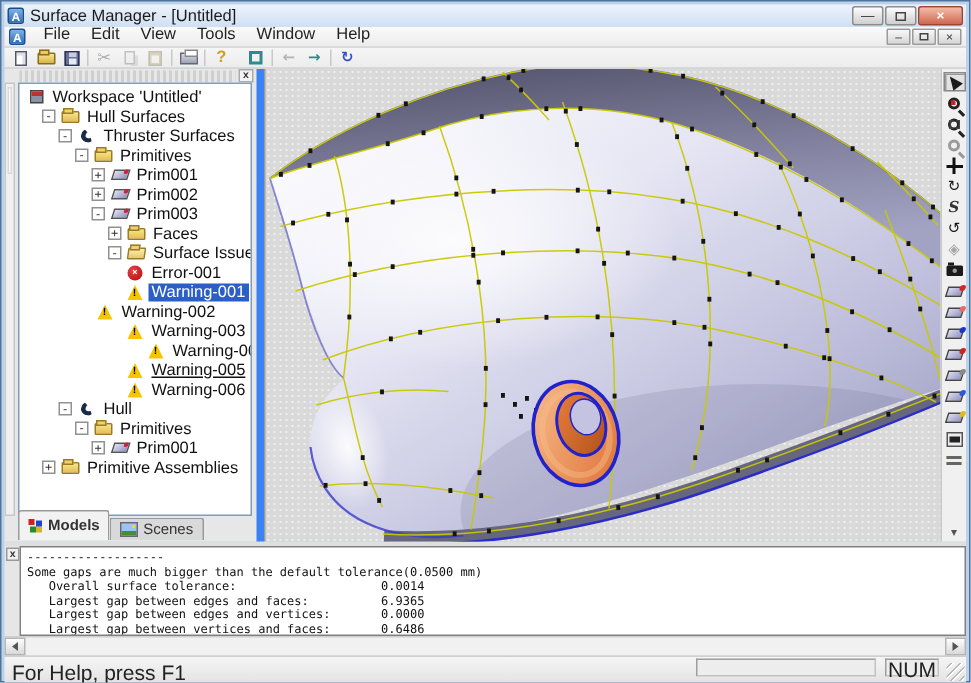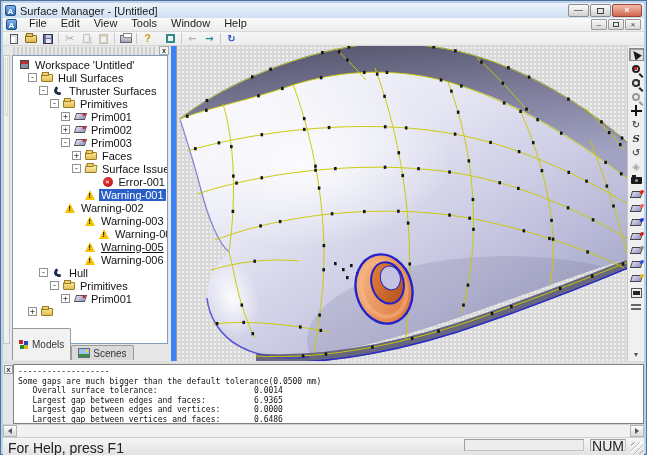--- a/index.html
+++ b/index.html
@@ -75,21 +75,21 @@
   .ti-prim i{width:11px;height:7px;transform:skewX(-18deg);background:linear-gradient(135deg,#E2E2F2,#8F8FC0);border:1px solid #555;display:block;position:relative}
   .ti-prim i::after{content:'';position:absolute;right:0;top:-1px;width:3px;height:3px;background:#C23;border-radius:50%}
   .ti-error i{width:10px;height:10px;border-radius:50%;background:radial-gradient(circle at 35% 30%,#E84040,#B40C0C);color:#fff;
     font:bold 6px/10px "Liberation Sans",sans-serif;text-align:center;display:block}
   .ti-warning{width:14px}
   .ti-warning i{width:0;height:0;border-left:5px solid transparent;border-right:5px solid transparent;border-bottom:10px solid #F6C500;display:block;position:relative}
   .ti-warning i::after{content:'!';position:absolute;left:-1.5px;top:1px;font:bold 7px/9px "Liberation Sans",sans-serif;color:#000}
   .tabs{position:absolute;left:9px;bottom:1px;height:16px;display:flex;align-items:flex-end}
   .tab{display:flex;align-items:center;gap:3px;height:15px;padding:0 6px;font-size:10px;border:1px solid #9A9A9A;border-bottom:none;
     border-radius:2px 2px 0 0;background:#D9D9D9;color:#333}
-  .tab.active{background:#F2F2F2;height:32px;font-weight:normal}
+  .tab.active{background:#F2F2F2;height:20px;font-weight:bold}
   .ti-models{width:10px;height:10px;position:relative}
   .ti-models::before{content:'';position:absolute;left:0;top:0;width:4px;height:4px;background:#C22;
     box-shadow:5px 1px 0 #2244CC,1px 5px 0 #2A8A2A,5px 5px 0 #D9B425}
   .ti-scenes{width:12px;height:10px;border:1px solid #667;background:linear-gradient(#9CC4EE 0 5px,#3E8E3E 5px);position:relative}
   .ti-scenes::before{content:'';position:absolute;right:1px;top:1px;width:2px;height:2px;background:#FD0}
 
   
   .viewport{width:451px;position:relative;background:#D9D9D9;background-image:radial-gradient(#EFEFEF 0.8px,transparent 0.8px);background-size:4px 4px;border-left:1px solid #9A9A9A}
   .viewport svg{position:absolute;inset:0}
 
@@ -286,21 +286,21 @@
             </span>
             <span class="tlabel">Faces</span>
           </div>
           <div class="trow" style="padding-left: 58px;">
             <span class="exp">-</span>
             <span class="ti ti-folder-open">
               <i></i>
             </span>
             <span class="tlabel">Surface Issues</span>
           </div>
-          <div class="trow" style="padding-left: 69px; justify-content: flex-end;">
+          <div class="trow" style="padding-left: 69px;">
             <span class="ti ti-error">
               <i>×</i>
             </span>
             <span class="tlabel">Error-001</span>
           </div>
           <div class="trow" style="padding-left: 69px;">
             <span class="ti ti-warning">
               <i></i>
             </span>
             <span class="tlabel sel">Warning-001</span>
@@ -354,20 +354,21 @@
             <span class="ti ti-prim">
               <i></i>
             </span>
             <span class="tlabel">Prim001</span>
           </div>
           <div class="trow" style="padding-left: 14px;">
             <span class="exp">+</span>
             <span class="ti ti-folder">
               <i></i>
             </span>
+            <span class="tlabel">Primitive Assemblies</span>
           </div>
         </div>
       <div class="tabs">
         <span class="tab active">
           <i class="ti-models"></i>
           <span>Models</span>
         </span>
         <span class="tab">
           <i class="ti-scenes"></i>
           <span>Scenes</span>

